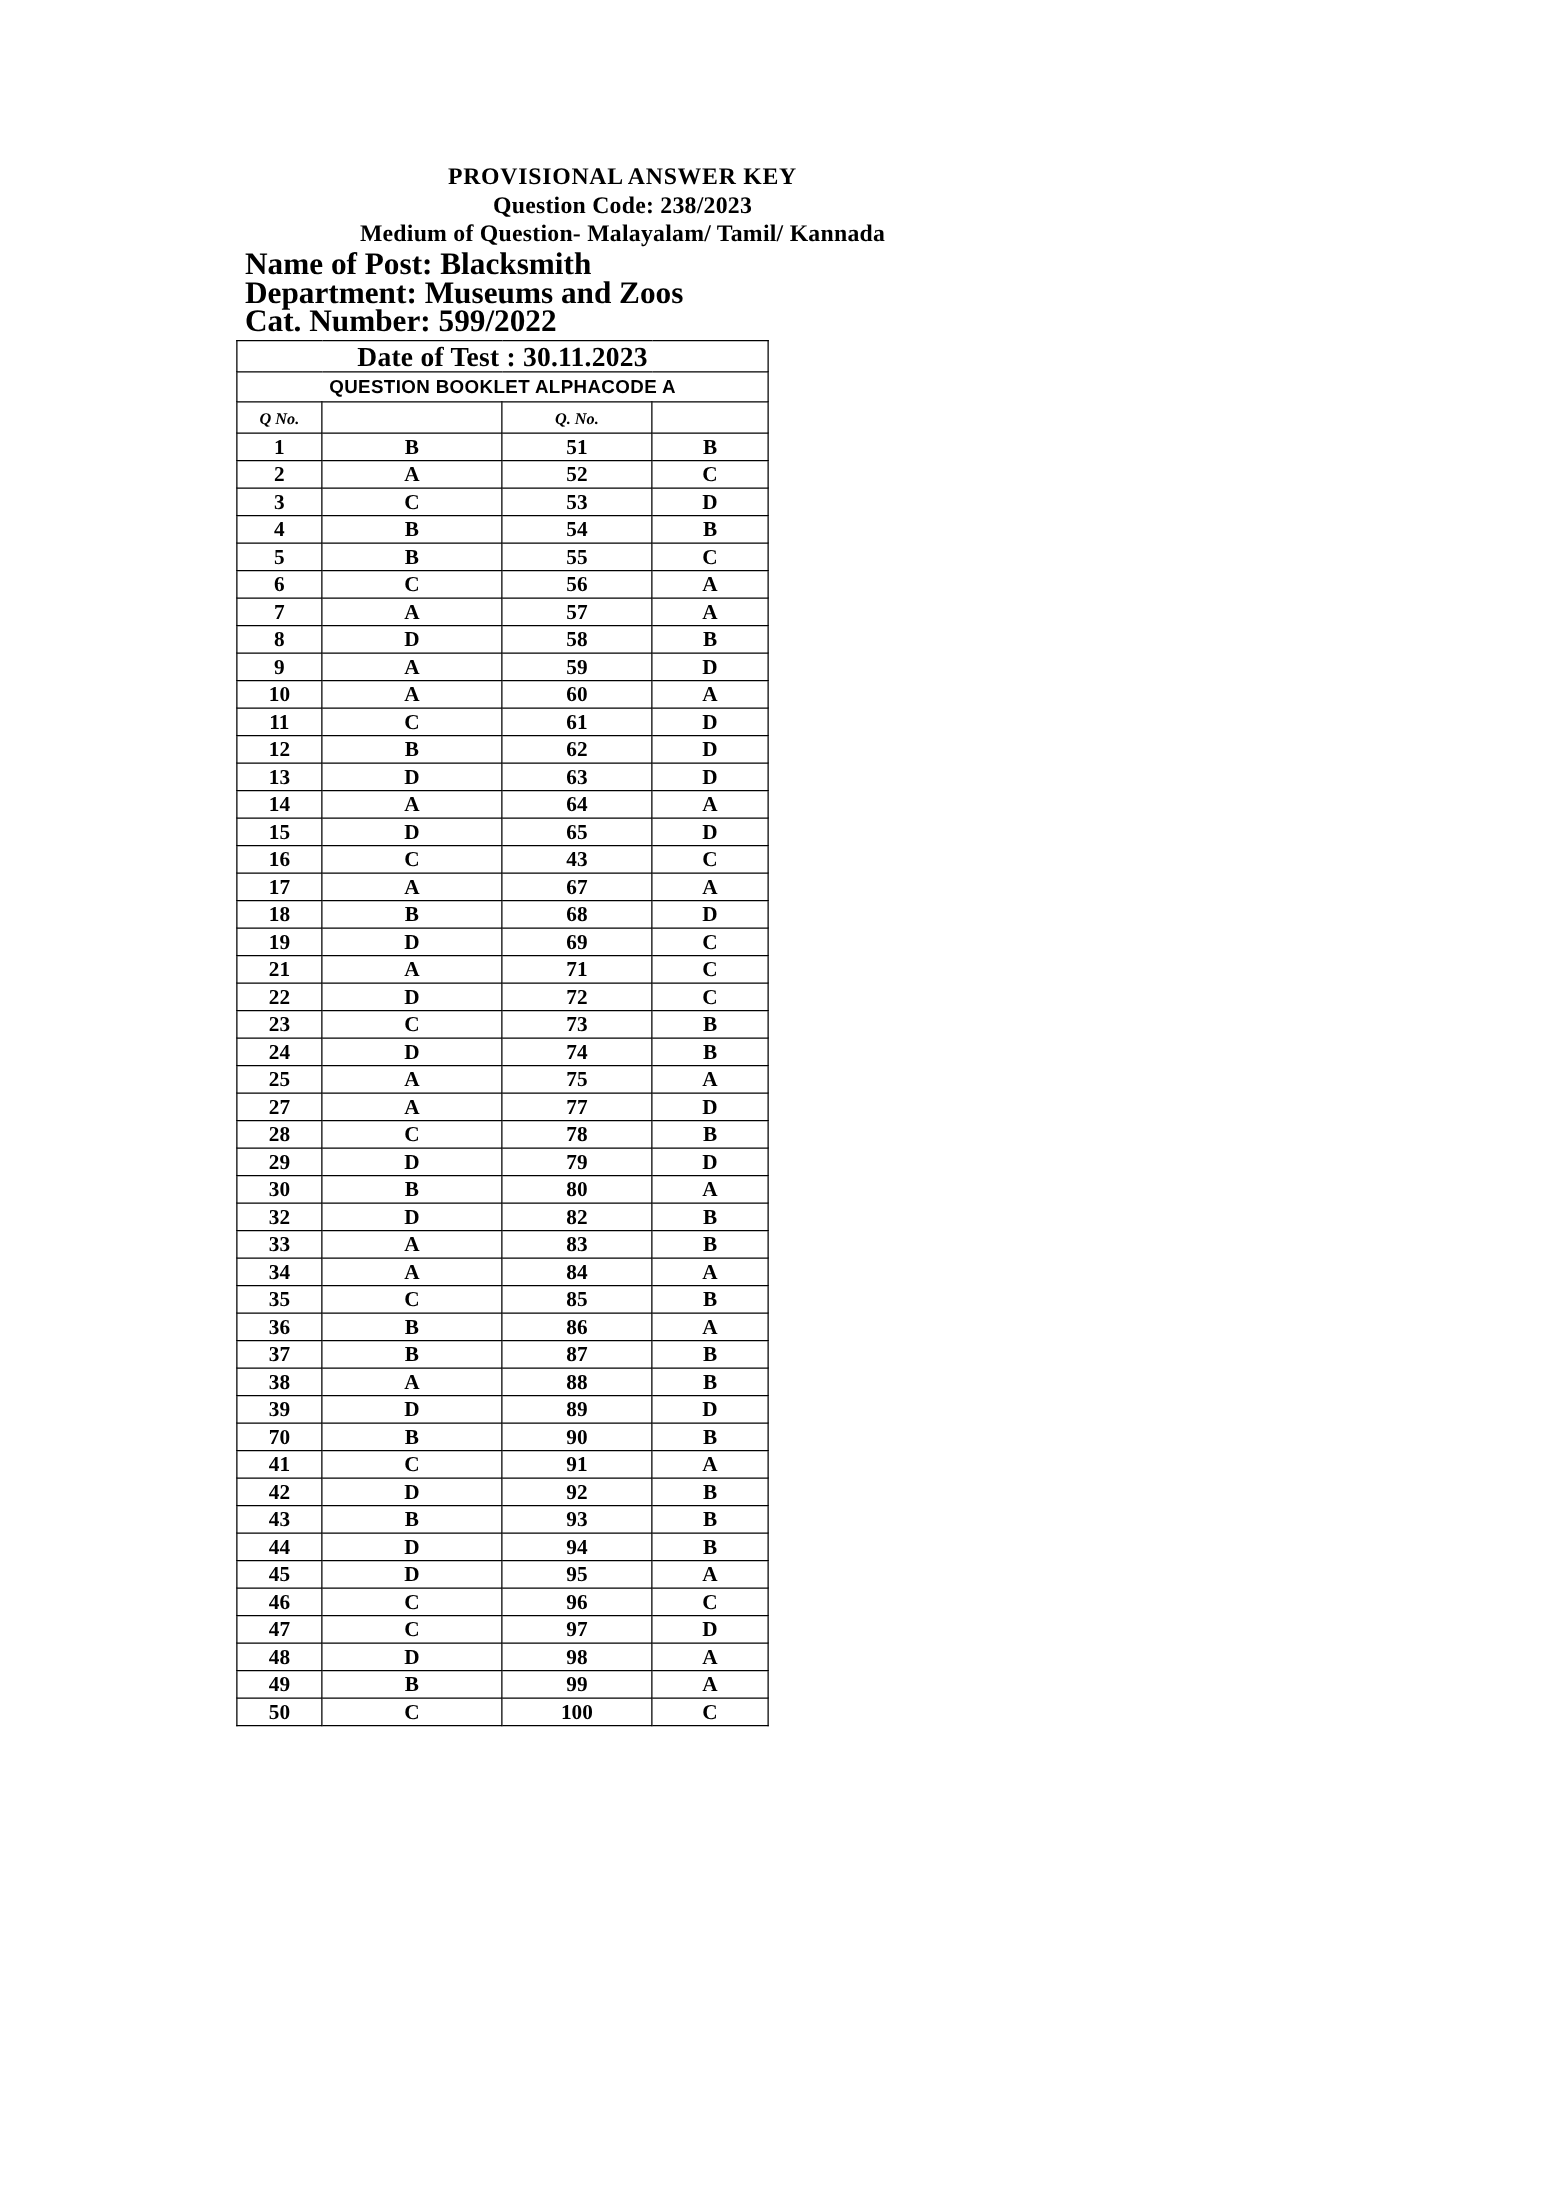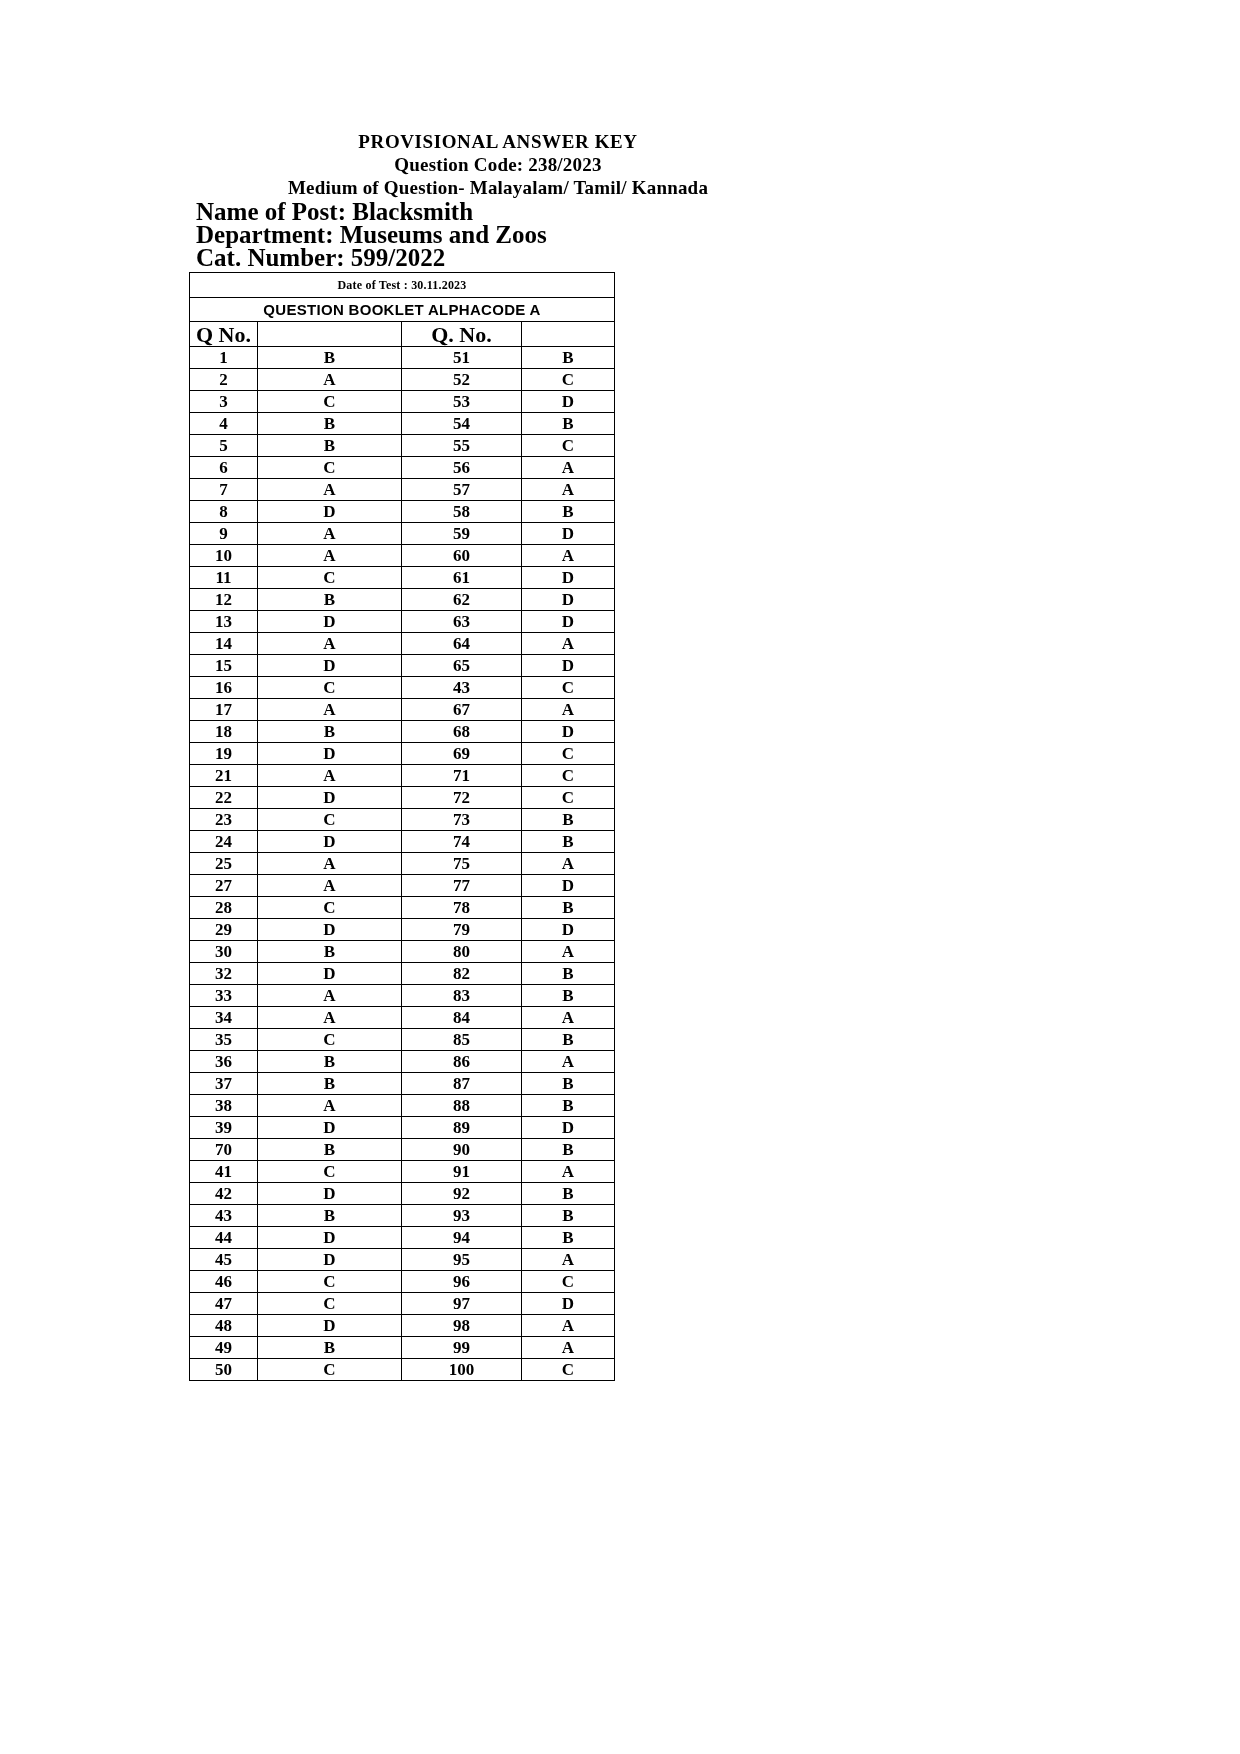--- a/index.html
+++ b/index.html
@@ -77,34 +77,35 @@
     font-size: 17px;
     height: 21px;
     line-height: 19px;
   }
   .col-qno   { width: 68px; }
   .col-ansa  { width: 144px; }
   .col-qno2  { width: 120px; }
   .col-ansb  { width: 93px; }
 
   .row-date td {
-    font-size: 12px;
+    font-size: 22px;
     height: 24px;
     letter-spacing: 0.2px;
   }
   .row-alpha td {
     font-family: "Liberation Sans", sans-serif;
     font-weight: bold;
     font-size: 15px;
     height: 23px;
     letter-spacing: 0.3px;
   }
   .row-head td {
-    font-size: 22px;
+    font-size: 13px;
     height: 24px;
+    font-style: italic;
   }
   .ans {
     font-family: "Liberation Sans", sans-serif;
     font-weight: bold;
     font-size: 16px;
   }
   .qn {
     font-family: "Liberation Serif", serif;
     font-weight: bold;
     font-size: 17px;

